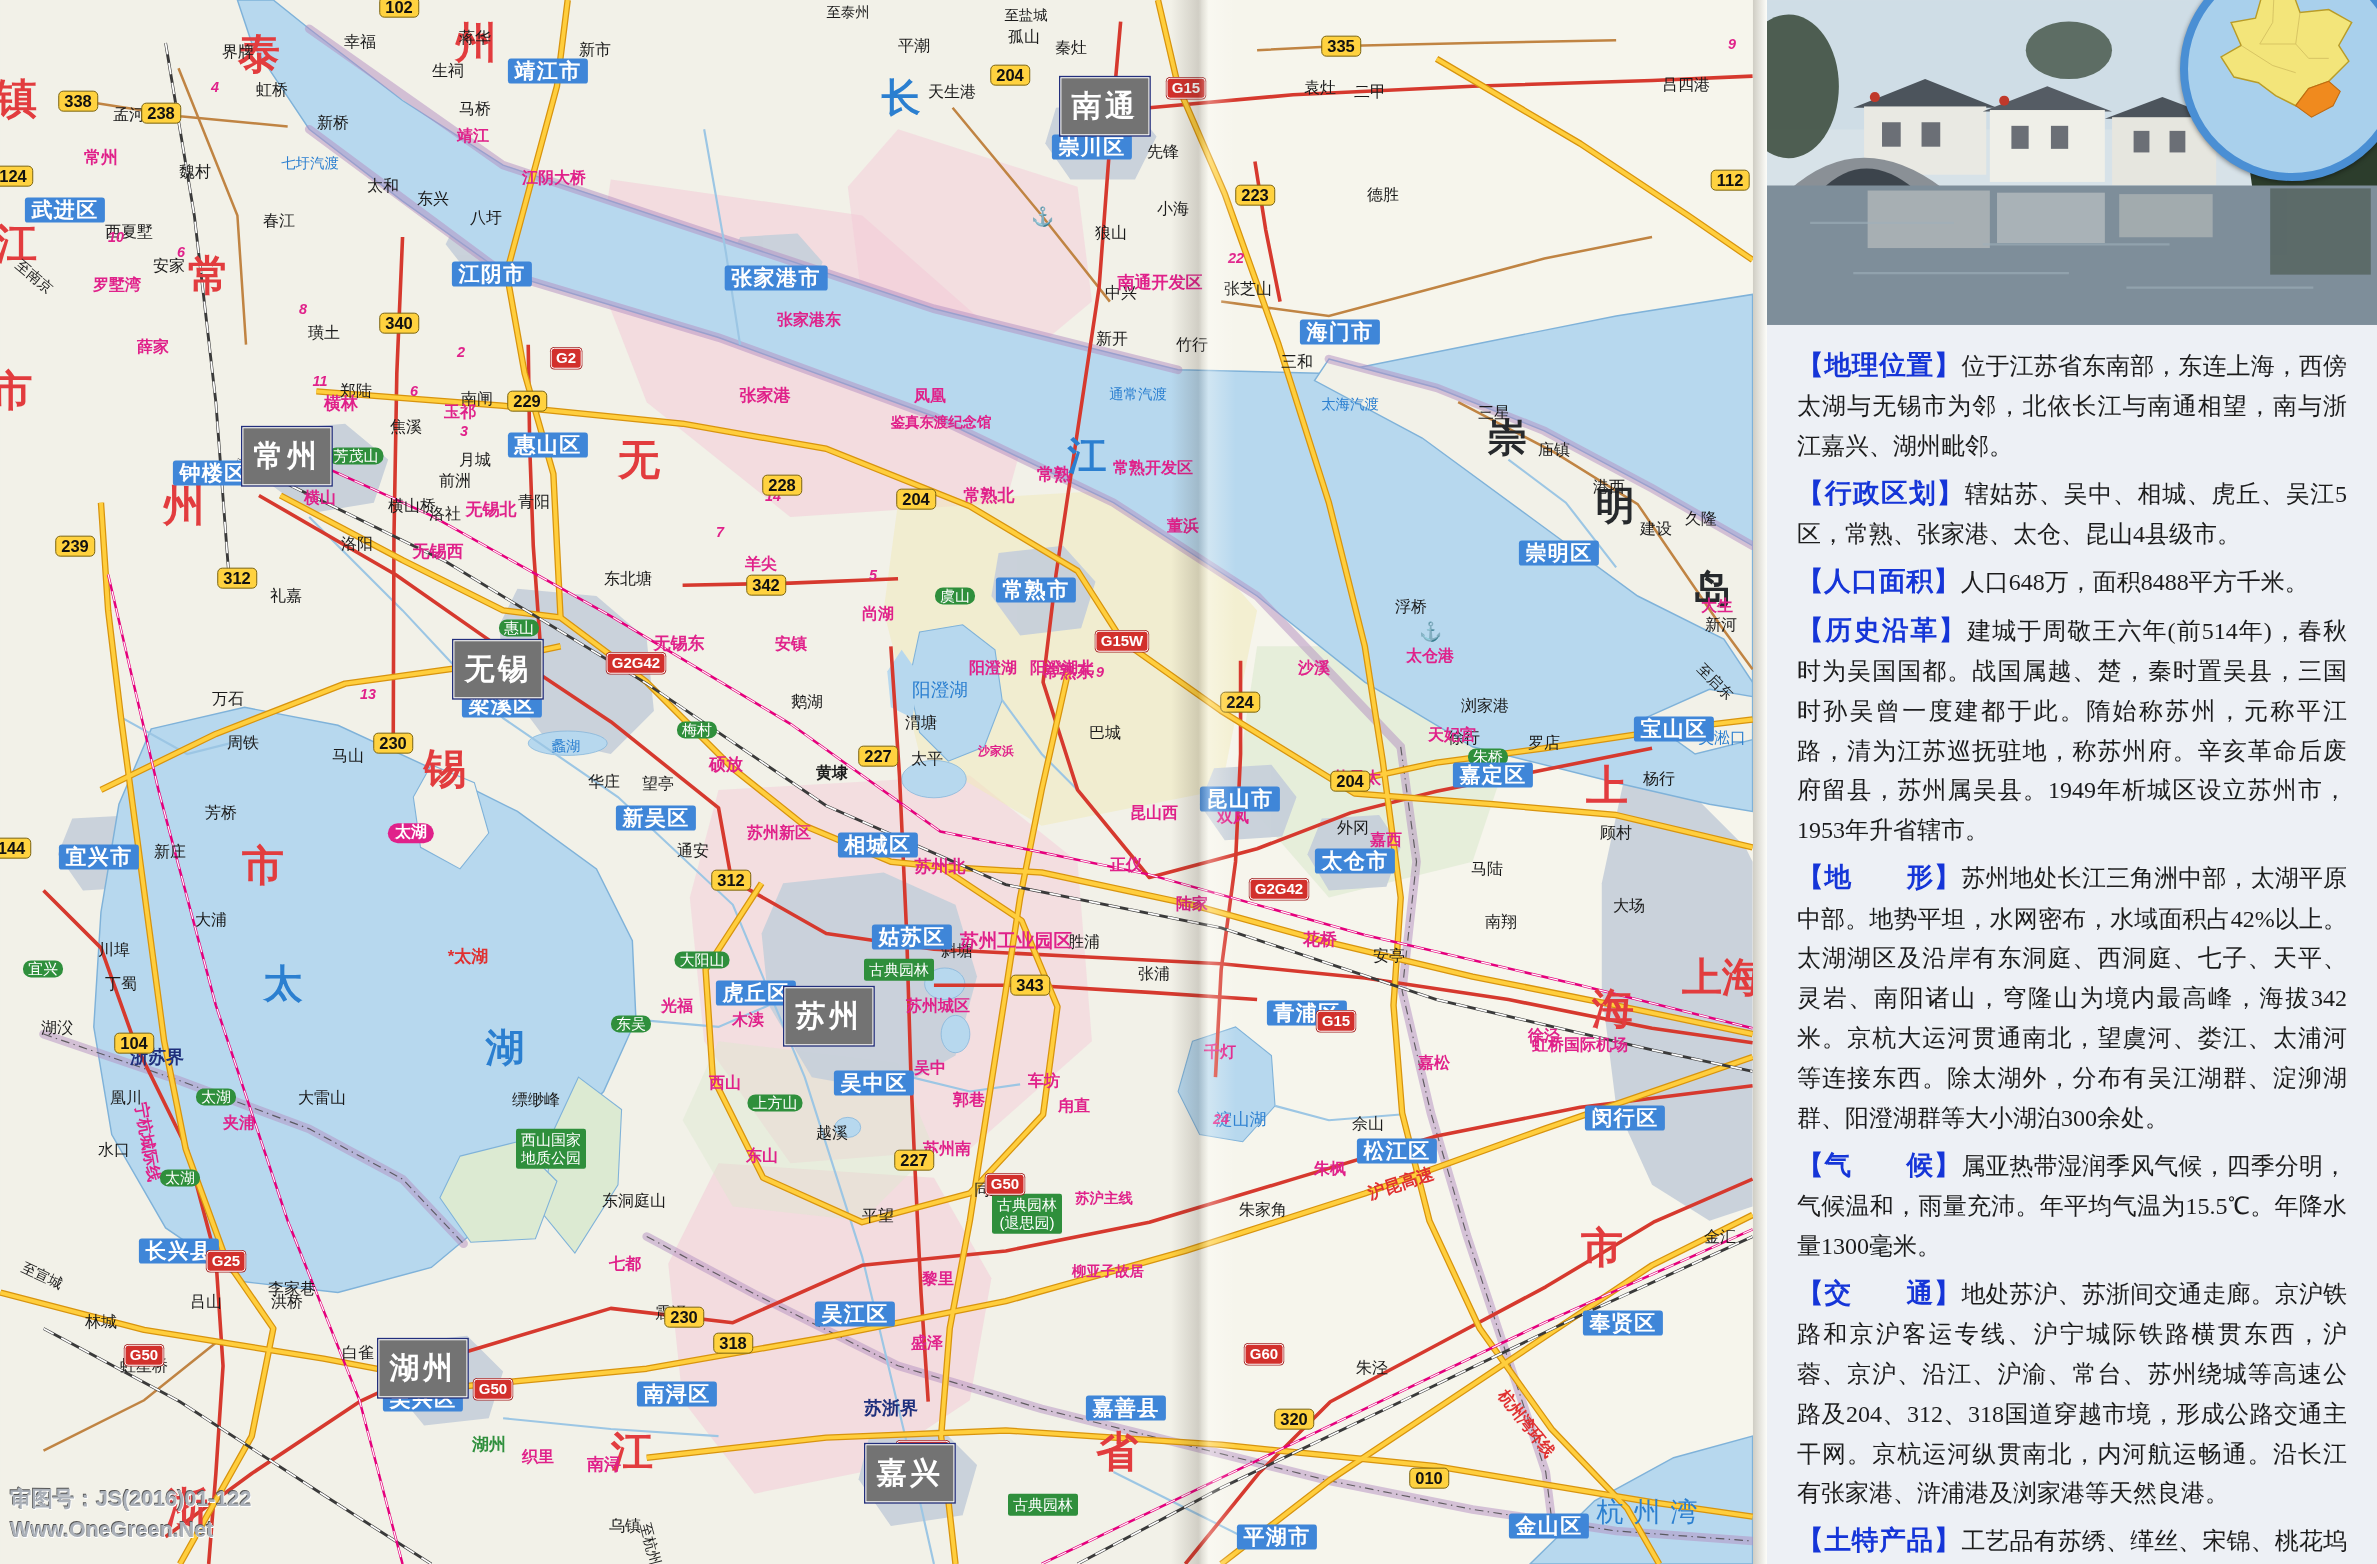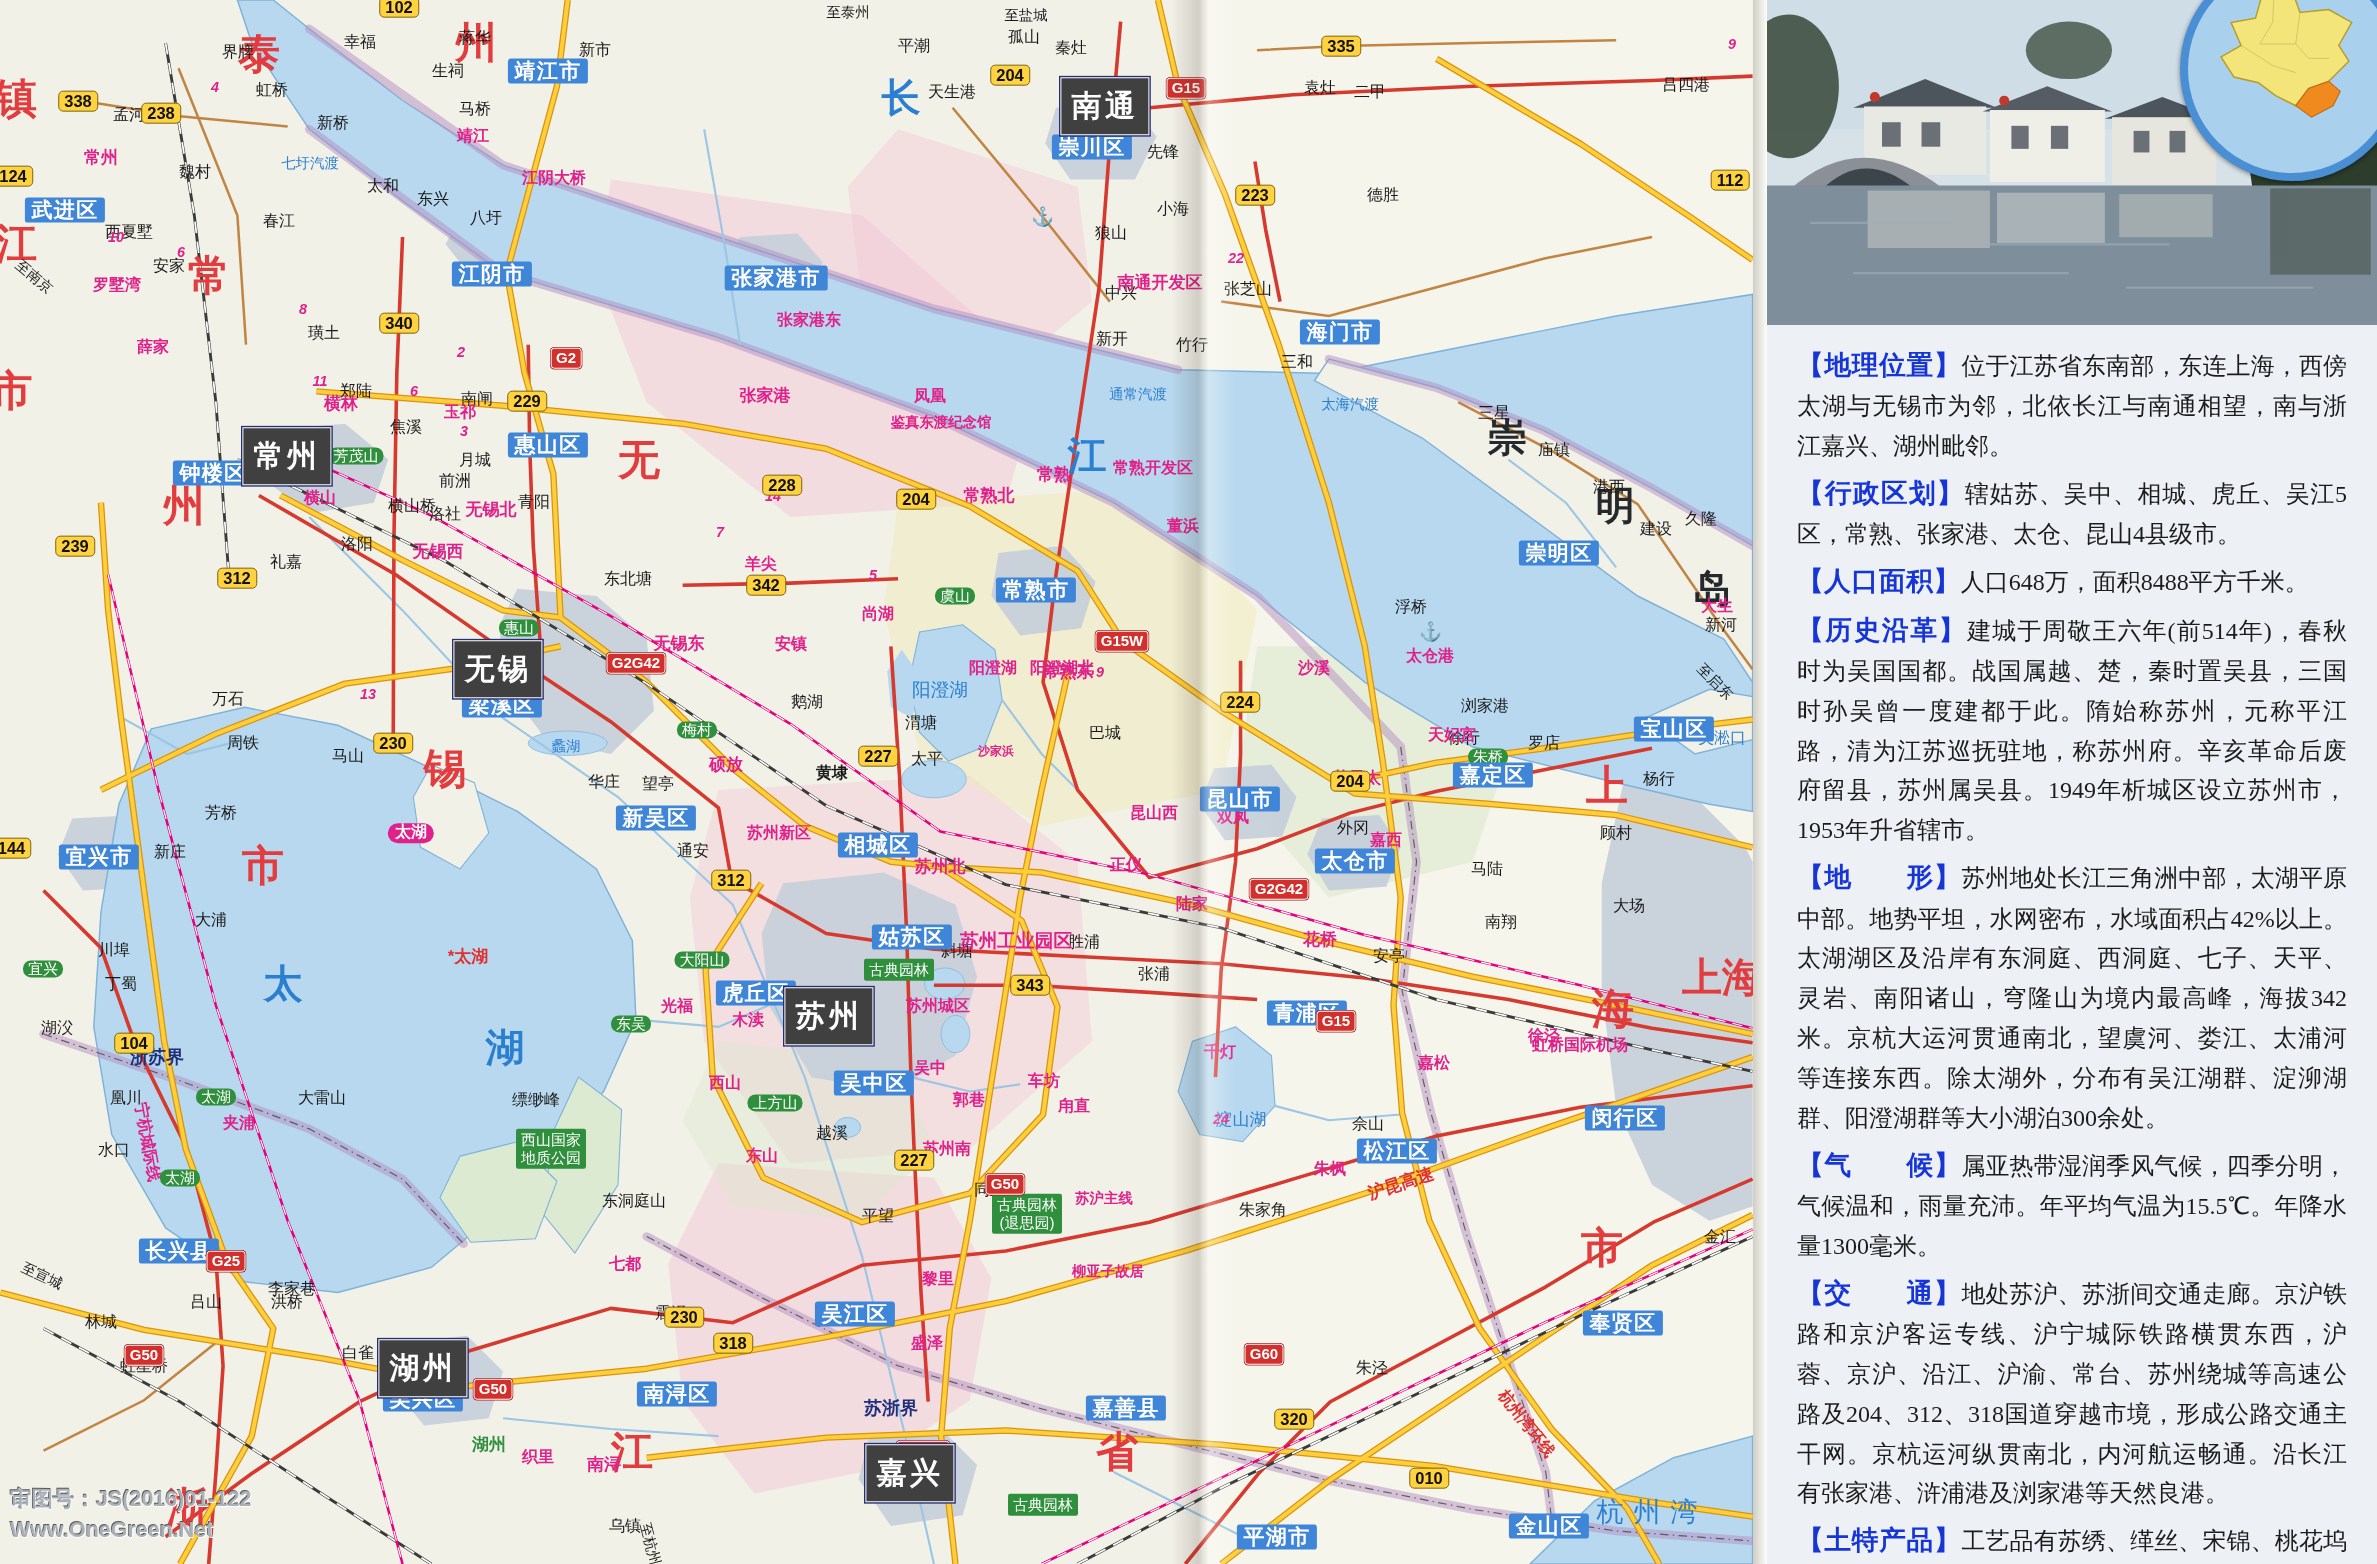--- a/index.html
+++ b/index.html
@@ -2,21 +2,21 @@
 <html style="font-size:11.5px"><head>
 <meta charset="utf-8">
 <style>
   html,body{margin:0;padding:0;}
   body{width:2377px;height:1564px;position:relative;overflow:hidden;background:#e9e9e2;
        font-family:"Liberation Sans",sans-serif;}
   #map{position:absolute;left:0;top:0;width:1753px;height:1564px;background:#f2f1e8;overflow:hidden;}
   #map svg{position:absolute;left:0;top:0;}
   #labels{position:absolute;left:0;top:0;width:1753px;height:1564px;}
   .L{position:absolute;transform:translate(-50%,-50%);white-space:nowrap;line-height:1.05;z-index:5;}
-  .k-city{background:#404040;color:#fff;font-size:30px;font-weight:bold;padding:12px 10px;letter-spacing:3.6px;border:1.4px solid #fff;box-shadow:0 0 0 1.4px #232f7d;z-index:9;}
+  .k-city{background:#737373;color:#fff;font-size:30px;font-weight:bold;padding:12px 10px;letter-spacing:3.6px;border:1.4px solid #fff;box-shadow:0 0 0 1.4px #232f7d;z-index:9;}
   .k-dist{background:#3f86d8;color:#fff;font-size:21px;font-weight:bold;padding:1.4px 6.5px;border-radius:2.9px;letter-spacing:1.4px;z-index:8;}
   .k-bigred{color:#e23c3e;font-weight:bold;font-size:42px;z-index:4;}
   .k-bigblk{color:#26292c;font-weight:bold;font-size:39px;letter-spacing:1.4px;z-index:4;}
   .k-bigblue{color:#2b7fd0;font-weight:bold;font-size:39px;z-index:4;}
   .k-water{color:#2b7fd0;font-size:18.7px;z-index:4;}
   .k-pink{color:#e0218a;font-size:17px;font-weight:bold;z-index:6;}
   .k-redt{color:#e03030;font-size:17px;font-weight:bold;z-index:6;}
   .k-town{color:#1a1a1a;font-size:16px;z-index:5;}
   .k-green{background:#2f8f3c;color:#fff;font-size:15px;padding:0.7px 5px;border-radius:8px;z-index:7;}
   .k-greent{color:#2f8f3c;font-size:17px;font-weight:bold;z-index:6;}
@@ -453,21 +453,21 @@
       <div class="L k-town" style="left: 486px; top: 218px;">八圩</div>
       <div class="L k-town" style="left: 1024px; top: 37px;">孤山</div>
       <div class="L k-town" style="left: 324px; top: 333px;">璜土</div>
       <div class="L k-town" style="left: 475px; top: 460px;">月城</div>
       <div class="L k-town" style="left: 534px; top: 502px;">青阳</div>
       <div class="L k-town" style="left: 477px; top: 399px;">南闸</div>
       <div class="L k-town" style="left: 356px; top: 391px;">郑陆</div>
       <div class="L k-town" style="left: 406px; top: 427px;">焦溪</div>
       <div class="L k-town" style="left: 412px; top: 506px;">横山桥</div>
       <div class="L k-town" style="left: 272px; top: 449px;">遥观</div>
-      <div class="L k-town" style="left: 286px; top: 562px;">礼嘉</div>
+      <div class="L k-town" style="left: 286px; top: 596px;">礼嘉</div>
       <div class="L k-town" style="left: 357px; top: 544px;">洛阳</div>
       <div class="L k-town" style="left: 455px; top: 481px;">前洲</div>
       <div class="L k-town" style="left: 445px; top: 514px;">洛社</div>
       <div class="L k-town" style="left: 628px; top: 579px;">东北塘</div>
       <div class="L k-town" style="left: 807px; top: 702px;">鹅湖</div>
       <div class="L k-town" style="left: 604px; top: 782px;">华庄</div>
       <div class="L k-town" style="left: 658px; top: 784px;">望亭</div>
       <div class="L k-town" style="left: 693px; top: 851px;">通安</div>
       <div class="L k-town" style="left: 832px; top: 773px; font-weight: bold;">黄埭</div>
       <div class="L k-town" style="left: 921px; top: 723px;">渭塘</div>

